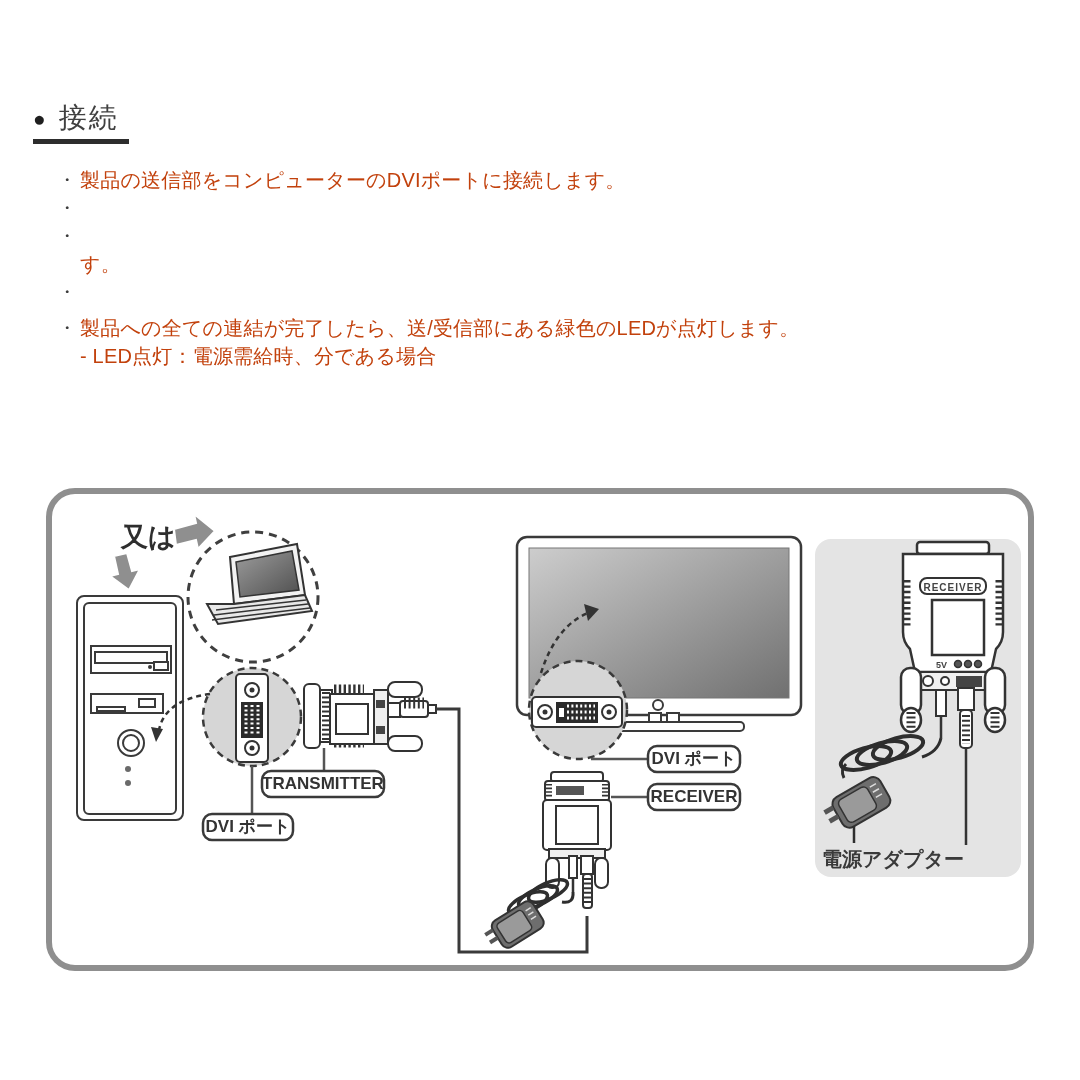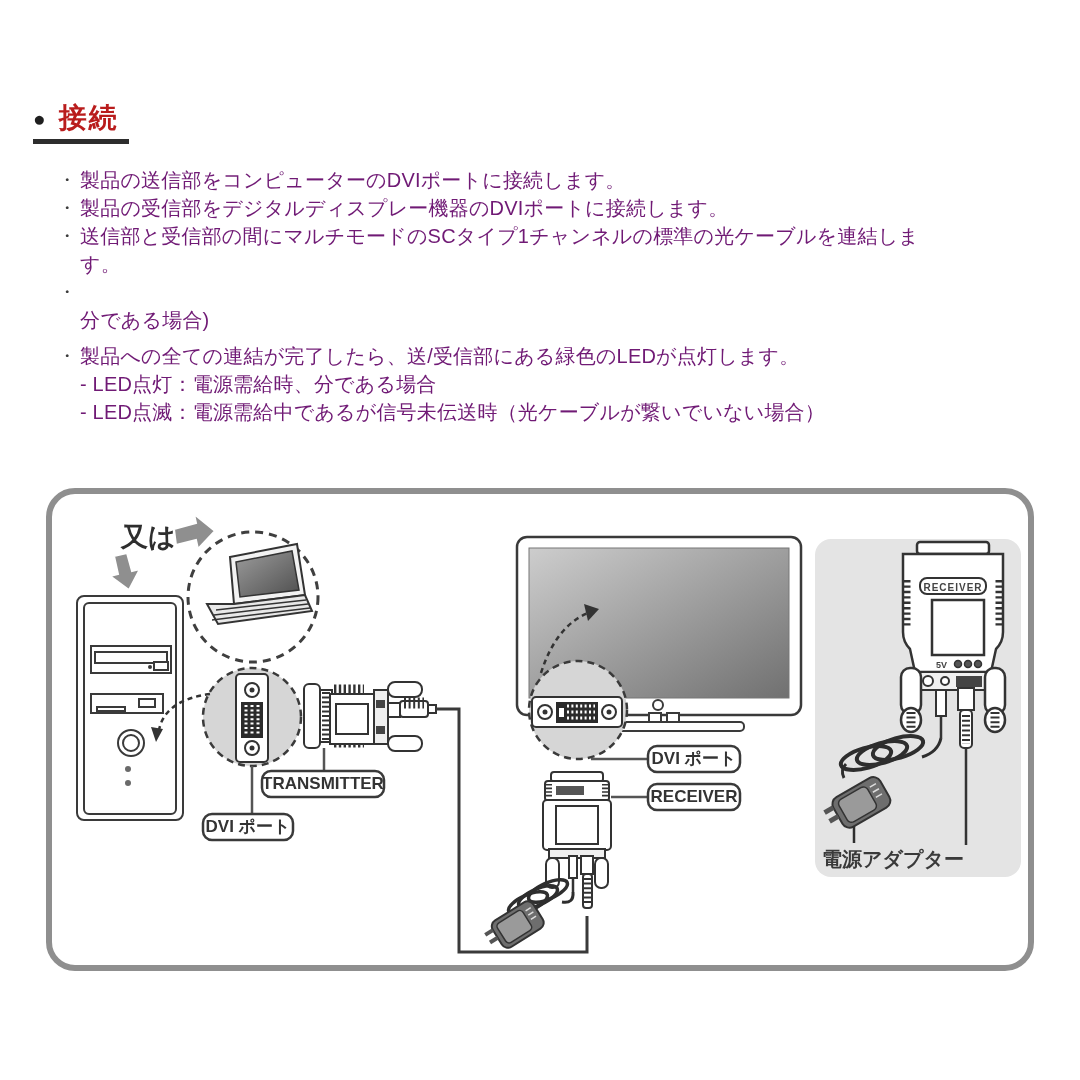--- a/index.html
+++ b/index.html
@@ -2,27 +2,27 @@
 <html><head>
 <meta charset="utf-8">
 <style>
   html,body{margin:0;padding:0;background:#ffffff;}
   #page{position:relative;width:1080px;height:1080px;background:#ffffff;overflow:hidden;
         font-family:"Liberation Sans","DejaVu Sans",sans-serif;color:#3b3b3b;}
   
   #heading{position:absolute;left:33px;top:104px;display:flex;align-items:center;gap:13px;
            border-bottom:5px solid #2d2d2d;padding:0 10px 7px 0;}
   #heading .bullet{font-size:21px;color:#1f1f1f;line-height:1;}
-  #heading .title{font-size:28px;font-weight:bold;color:#b91c1c;letter-spacing:2px;line-height:1;}
+  #heading .title{font-size:28px;font-weight:normal;color:#404040;letter-spacing:2px;line-height:1;}
   
   #instructions{position:absolute;left:58px;top:166px;width:975px;}
   .iline{display:flex;height:28px;align-items:center;}
   .iline.gap{margin-top:8px;}
   .iline .mk{width:22px;flex:0 0 22px;font-size:18px;color:#3b3b3b;}
-  .iline .tx{font-size:20px;color:#701a75;white-space:nowrap;letter-spacing:0.2px;}
+  .iline .tx{font-size:20px;color:#c2410c;white-space:nowrap;letter-spacing:0.2px;}
   
   #diagram{position:absolute;left:45px;top:487px;}
   text{font-family:"Liberation Sans","DejaVu Sans",sans-serif;}
   .boxlabel{font-size:17px;font-weight:bold;fill:#333;}
 </style>
 </head>
 <body>
 
 <div id="page">
 
@@ -31,48 +31,38 @@
     <span class="title">接続</span>
   </div>
 
   <div id="instructions">
     <div class="iline">
         <span class="mk">・</span>
         <span class="tx">製品の送信部をコンピューターのDVIポートに接続します。</span>
       </div>
     <div class="iline">
         <span class="mk">・</span>
-        <span class="tx">製品の受信部をデジタルディスプレー機器のDVIポートに接続します。</span>
-      </div>
-    <div class="iline">
-        <span class="mk">・</span>
-        <span class="tx">送信部と受信部の間にマルチモードのSCタイプ1チャンネルの標準の光ケーブルを連結しま</span>
+      </div>
+    <div class="iline">
+        <span class="mk">・</span>
       </div>
     <div class="iline">
         <span class="mk"></span>
         <span class="tx">す。</span>
       </div>
     <div class="iline">
         <span class="mk">・</span>
       </div>
-    <div class="iline">
-        <span class="mk"></span>
-        <span class="tx">分である場合)</span>
-      </div>
     <div class="iline gap">
         <span class="mk">・</span>
         <span class="tx">製品への全ての連結が完了したら、送/受信部にある緑色のLEDが点灯します。</span>
       </div>
     <div class="iline">
         <span class="mk"></span>
         <span class="tx">- LED点灯：電源需給時、分である場合</span>
-      </div>
-    <div class="iline">
-        <span class="mk"></span>
-        <span class="tx">- LED点滅：電源需給中であるが信号未伝送時（光ケーブルが繋いでいない場合）</span>
       </div>
   </div>
 
   <svg id="diagram" width="990" height="485" viewBox="45 487 990 485">
     <defs>
       <linearGradient id="scr" x1="0" y1="0" x2="1" y2="1">
         <stop offset="0" stop-color="#cdcdcd"></stop>
           <stop offset="1" stop-color="#707070"></stop>
       </linearGradient>
       <linearGradient id="lapscr" x1="0" y1="0" x2="1" y2="1">

